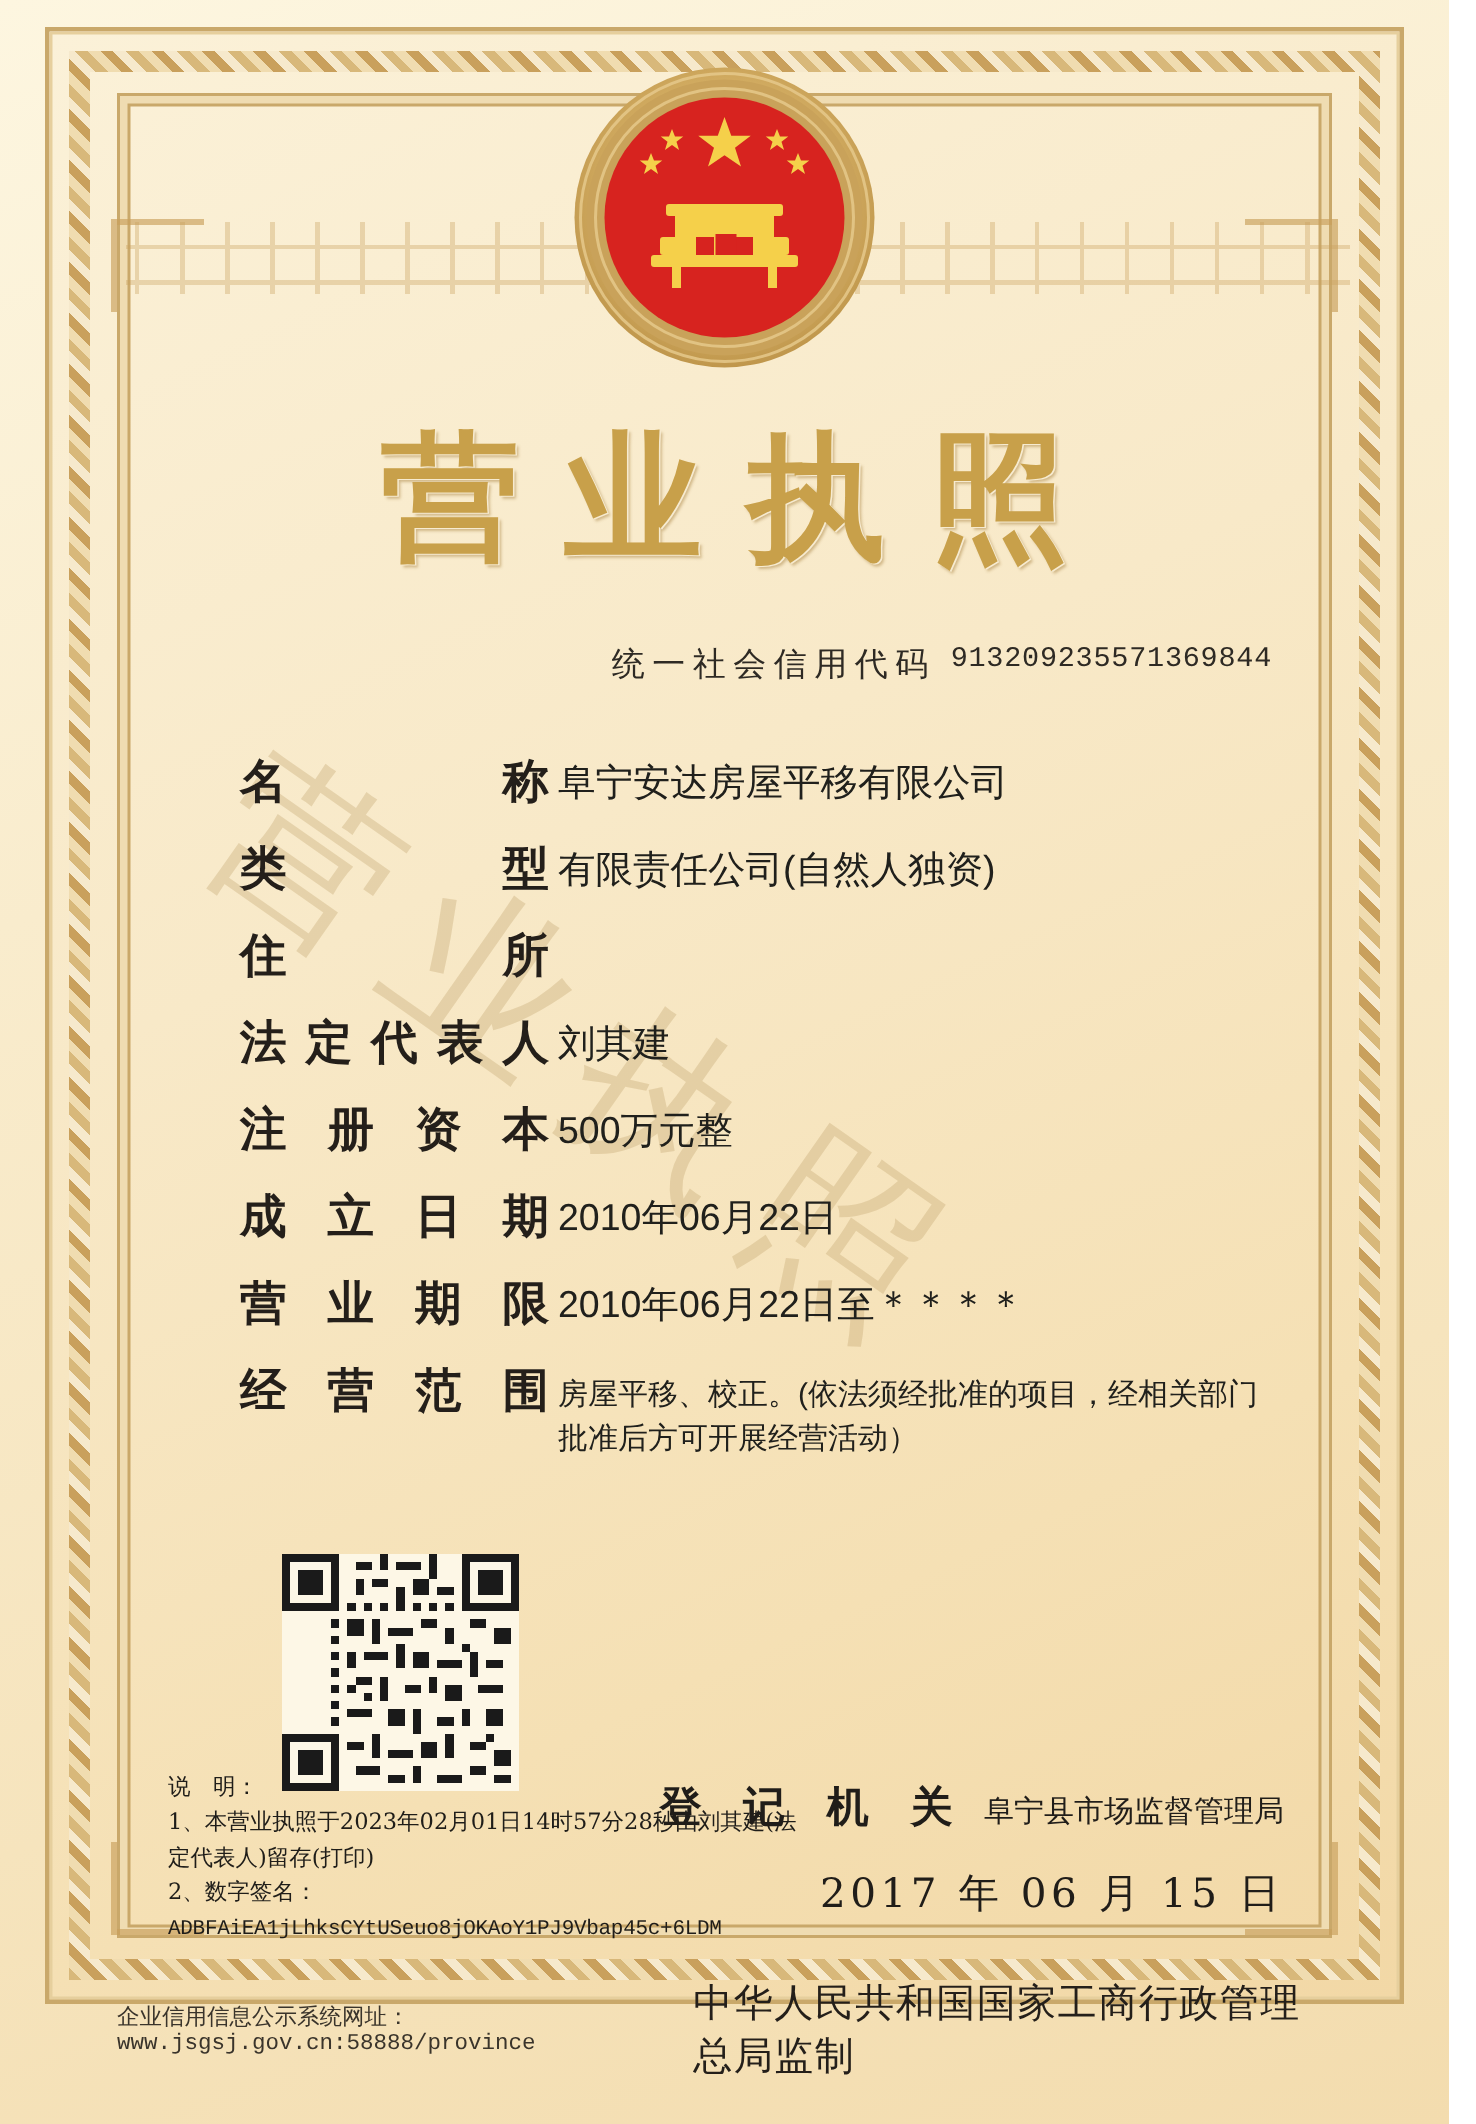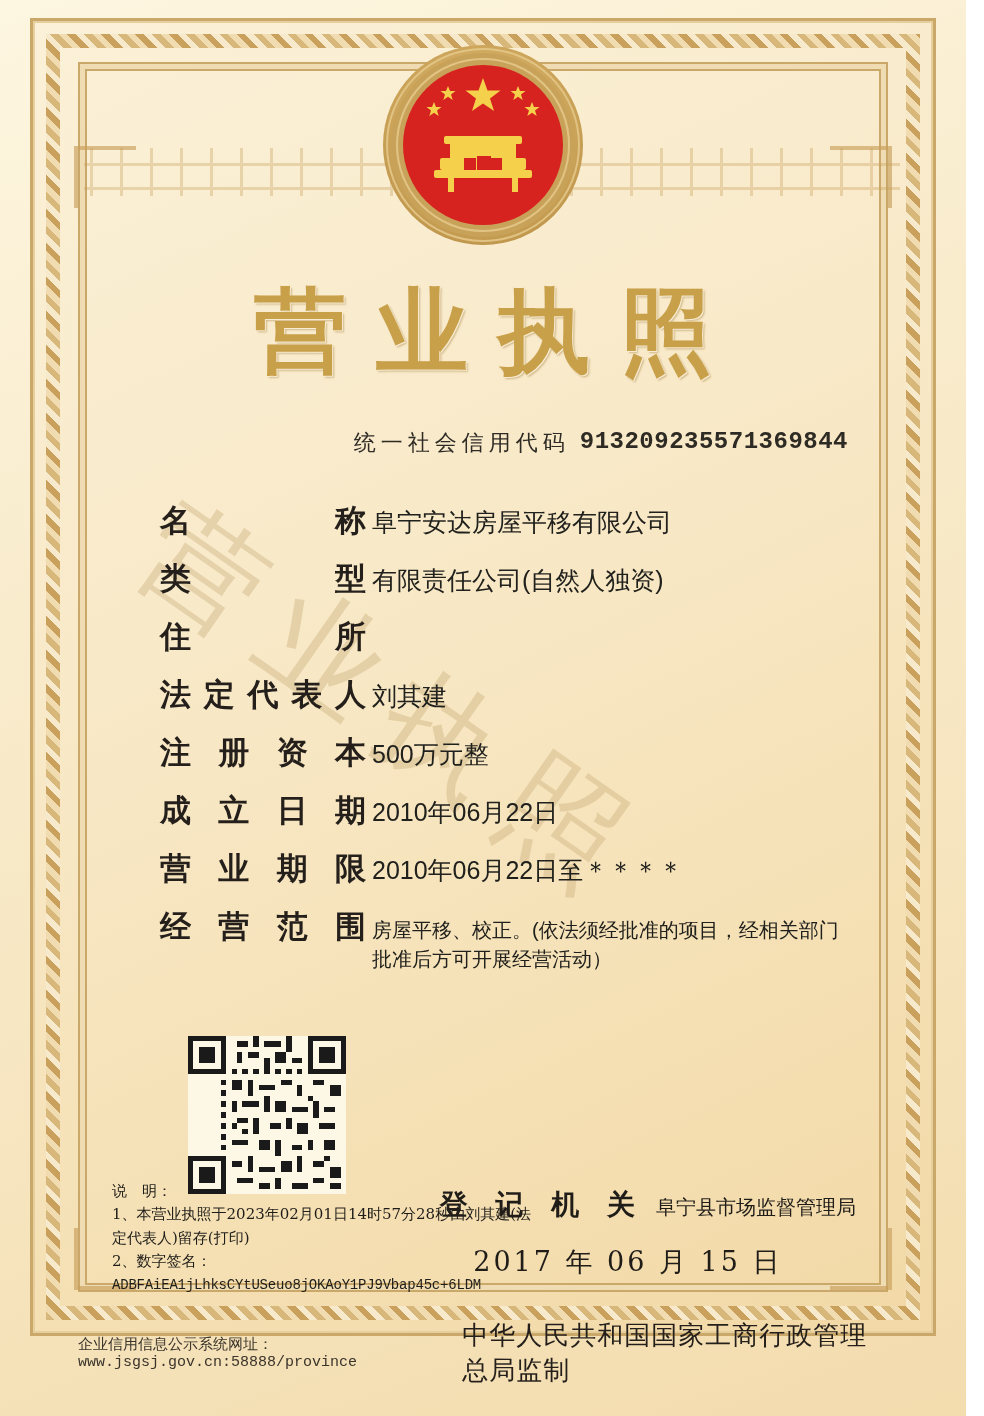--- a/index.html
+++ b/index.html
@@ -105,25 +105,24 @@
     z-index: 5;
   }
   .credit-label {
     font-size: 22px;
     letter-spacing: 5px;
     color: #2e2a24;
     font-family: "DejaVu Serif", "Liberation Serif", serif;
   }
   .credit-value {
     margin-left: 10px;
-    font-size: 24px;
+    font-size: 19px;
     letter-spacing: .5px;
     color: #2e2a24;
     font-family: "Liberation Mono", "DejaVu Sans Mono", monospace;
-    font-weight: bold;
   }
 
   
   .fields {
     position: absolute;
     left: 160px;
     top: 500px;
     right: 110px;
     z-index: 5;
   }
@@ -228,21 +227,21 @@
     margin-left: 40px;
   }
   .auth-value {
     font-size: 20px;
     margin-left: 12px;
     color: #201d19;
     font-family: "DejaVu Serif", "Liberation Serif", serif;
   }
   .auth-date {
     margin-top: 20px;
-    text-align: center;
+    text-align: right;
     font-size: 27px;
     letter-spacing: 3px;
     color: #201d19;
     font-family: "DejaVu Serif", "Liberation Serif", serif;
   }
 
   
   .bottom {
     position: absolute;
     left: 0; right: 0;

